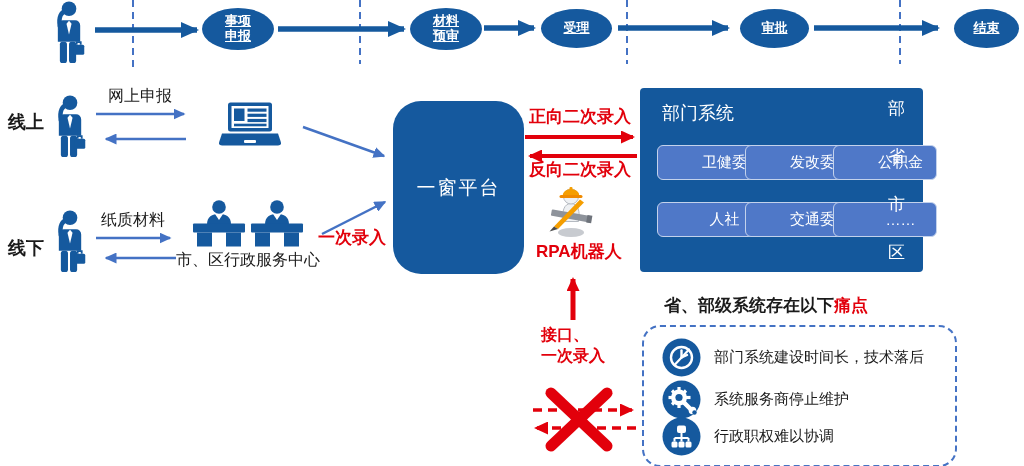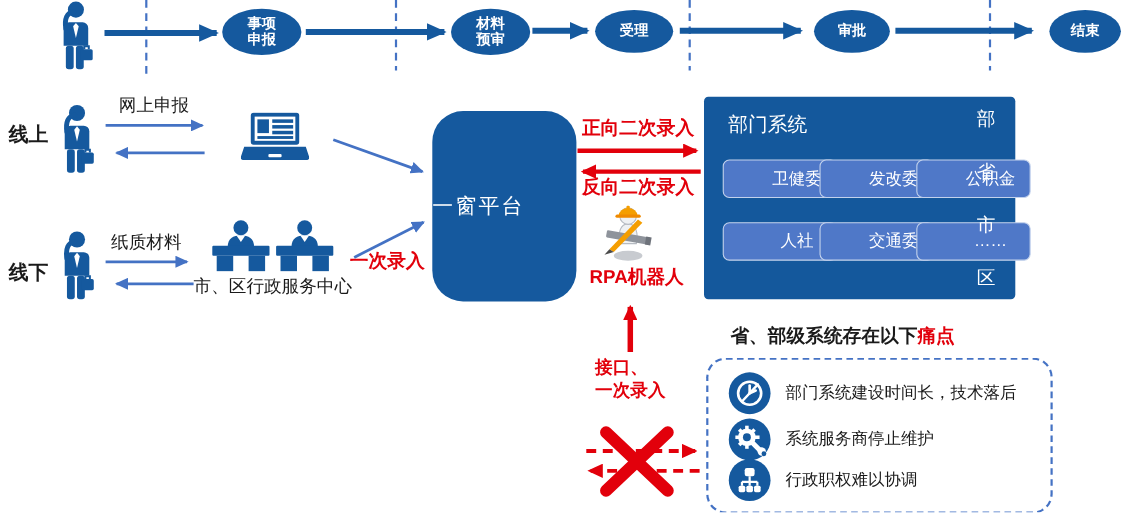--- a/index.html
+++ b/index.html
@@ -2,26 +2,26 @@
 <html><head>
 <meta charset="utf-8">
 <style>
   html,body{margin:0;padding:0;background:#fff;}
   .canvas{position:relative;width:1024px;height:466px;background:#ffffff;overflow:hidden;
           font-family:"Liberation Sans","DejaVu Sans",sans-serif;color:#111;}
   .overlay{position:absolute;left:0;top:0;width:1024px;height:466px;pointer-events:none;}
   .stage{position:absolute;background:#15599E;border-radius:50%;color:#fff;font-weight:bold;
          display:flex;align-items:center;justify-content:center;text-align:center;
          font-size:13px;line-height:1.12;}
-  .stage span{white-space:pre-line;}
+  .stage span{white-space:pre-line;text-decoration:underline;}
   .chan-label{position:absolute;font-size:18px;font-weight:bold;color:#1a1a1a;}
   .blk{position:absolute;font-size:16px;color:#1a1a1a;}
   .red{position:absolute;font-size:17px;font-weight:bold;color:#E2000B;}
   .platform-box{position:absolute;left:393px;top:101px;width:131px;height:173px;border-radius:28px;
-         background:#15599E;display:flex;align-items:center;}
+         background:#15599E;display:flex;align-items:center;justify-content:center;}
   .platform-box span{color:#fff;font-size:19px;letter-spacing:2px;}
   .dept-box{position:absolute;left:640px;top:88px;width:283px;height:184px;background:#14589C;border-radius:4px;}
   .dept-title{position:absolute;left:22px;top:13px;color:#fff;font-size:18px;}
   .chip{position:absolute;width:71px;height:33px;background:#4F78C8;border:1.5px solid #C3D2EC;
         border-radius:6px;color:#fff;font-size:15px;display:flex;align-items:center;justify-content:center;padding-left:31px;}
   .levels{position:absolute;right:18px;top:9px;display:flex;flex-direction:column;gap:25px;
           color:#fff;font-size:17px;text-align:center;}
   .dashed-box{position:absolute;border:2px dashed #4472C4;background:#fff;}
   .onet{left:400px;top:296px;width:127px;height:167px;border-radius:24px;
         display:flex;align-items:center;justify-content:center;}

